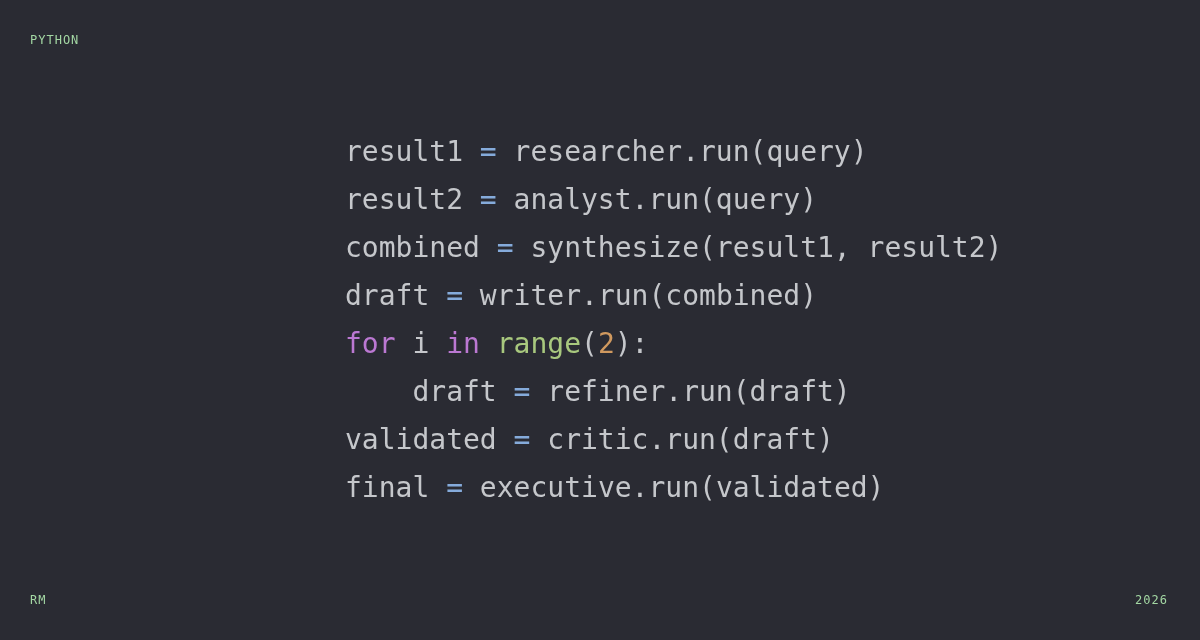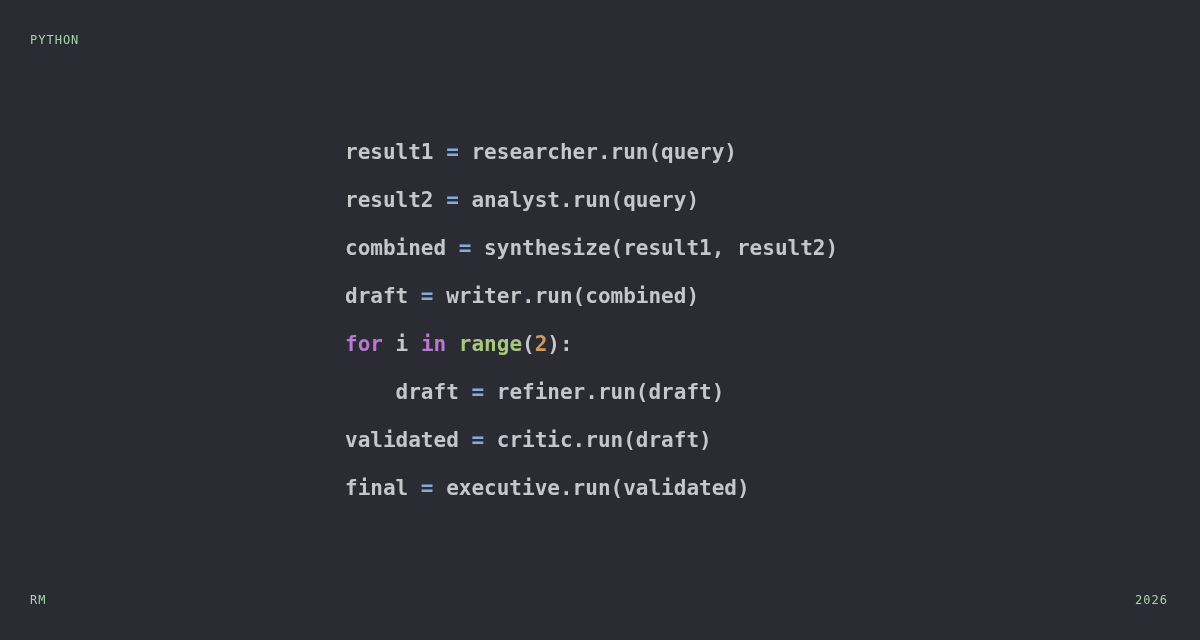--- a/index.html
+++ b/index.html
@@ -16,24 +16,24 @@
     color: #a3d7a3;
     font-weight: 400;
   }
   .corner.top-left    { left: 30px;  top: 33px; }
   .corner.bottom-left { left: 30px;  bottom: 33px; margin-top: 24px; }
   .corner.bottom-right{ right: 32px; bottom: 33px; margin-left: 36px; }
   .code-block {
     position: absolute;
     left: 345px;
     top: 128px;
-    font-size: 21px;
+    font-size: 28px;
     line-height: 48px;
     white-space: pre;
-    font-weight: 700;
+    font-weight: 400;
   }
   .code-line { height: 48px; }
 </style>
 </head>
 <body style="background: rgb(42, 43, 51);">
 
 <div class="slide">
   <div class="corner top-left" style="color: rgb(163, 215, 163);">PYTHON</div>
 
   <div class="code-block"><div class="code-line"><span style="color: rgb(197, 199, 203);">result1 </span><span style="color: rgb(133, 171, 219);">=</span><span style="color: rgb(197, 199, 203);"> researcher.run(query)</span></div><div class="code-line"><span style="color: rgb(197, 199, 203);">result2 </span><span style="color: rgb(133, 171, 219);">=</span><span style="color: rgb(197, 199, 203);"> analyst.run(query)</span></div><div class="code-line"><span style="color: rgb(197, 199, 203);">combined </span><span style="color: rgb(133, 171, 219);">=</span><span style="color: rgb(197, 199, 203);"> synthesize(result1, result2)</span></div><div class="code-line"><span style="color: rgb(197, 199, 203);">draft </span><span style="color: rgb(133, 171, 219);">=</span><span style="color: rgb(197, 199, 203);"> writer.run(combined)</span></div><div class="code-line"><span style="color: rgb(187, 120, 210);">for</span><span style="color: rgb(197, 199, 203);"> i </span><span style="color: rgb(187, 120, 210);">in</span><span style="color: rgb(197, 199, 203);"> </span><span style="color: rgb(168, 200, 126);">range</span><span style="color: rgb(197, 199, 203);">(</span><span style="color: rgb(208, 153, 95);">2</span><span style="color: rgb(197, 199, 203);">):</span></div><div class="code-line"><span style="color: rgb(197, 199, 203);">    draft </span><span style="color: rgb(133, 171, 219);">=</span><span style="color: rgb(197, 199, 203);"> refiner.run(draft)</span></div><div class="code-line"><span style="color: rgb(197, 199, 203);">validated </span><span style="color: rgb(133, 171, 219);">=</span><span style="color: rgb(197, 199, 203);"> critic.run(draft)</span></div><div class="code-line"><span style="color: rgb(197, 199, 203);">final </span><span style="color: rgb(133, 171, 219);">=</span><span style="color: rgb(197, 199, 203);"> executive.run(validated)</span></div></div>

